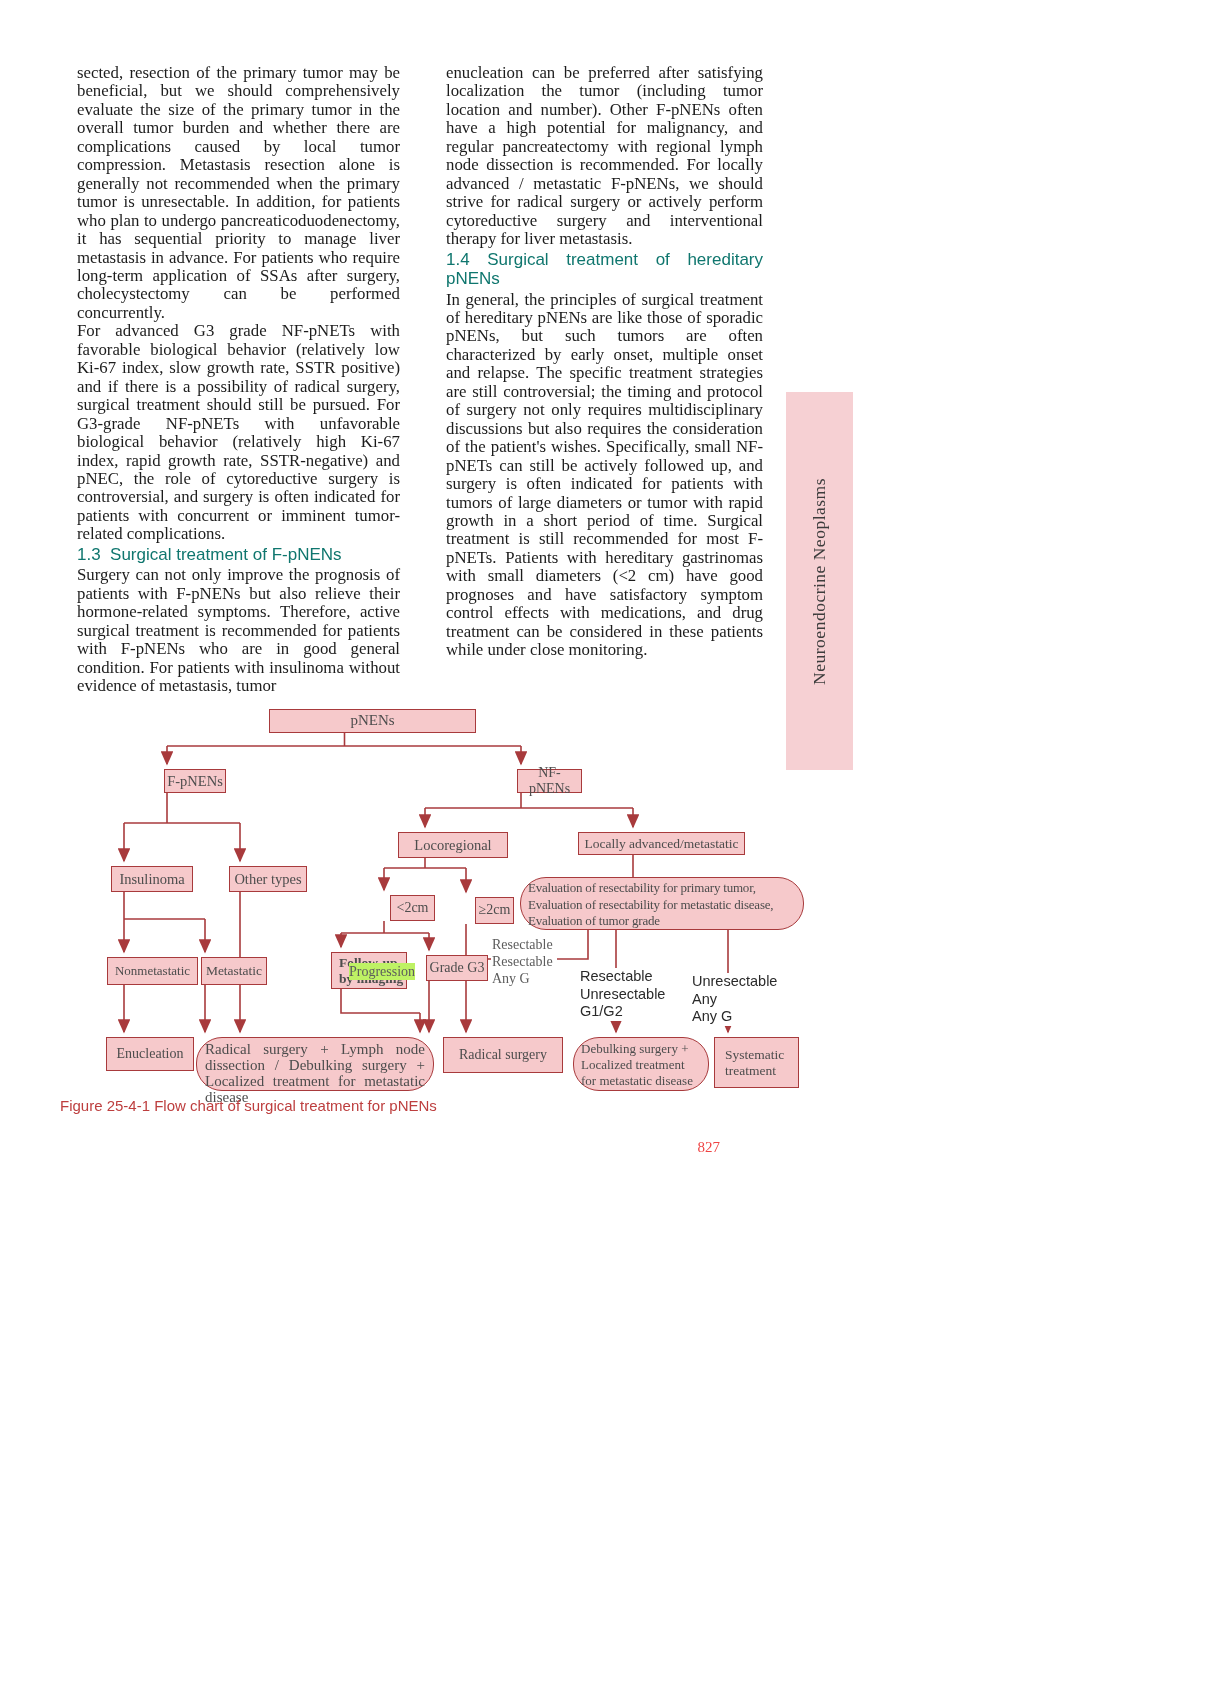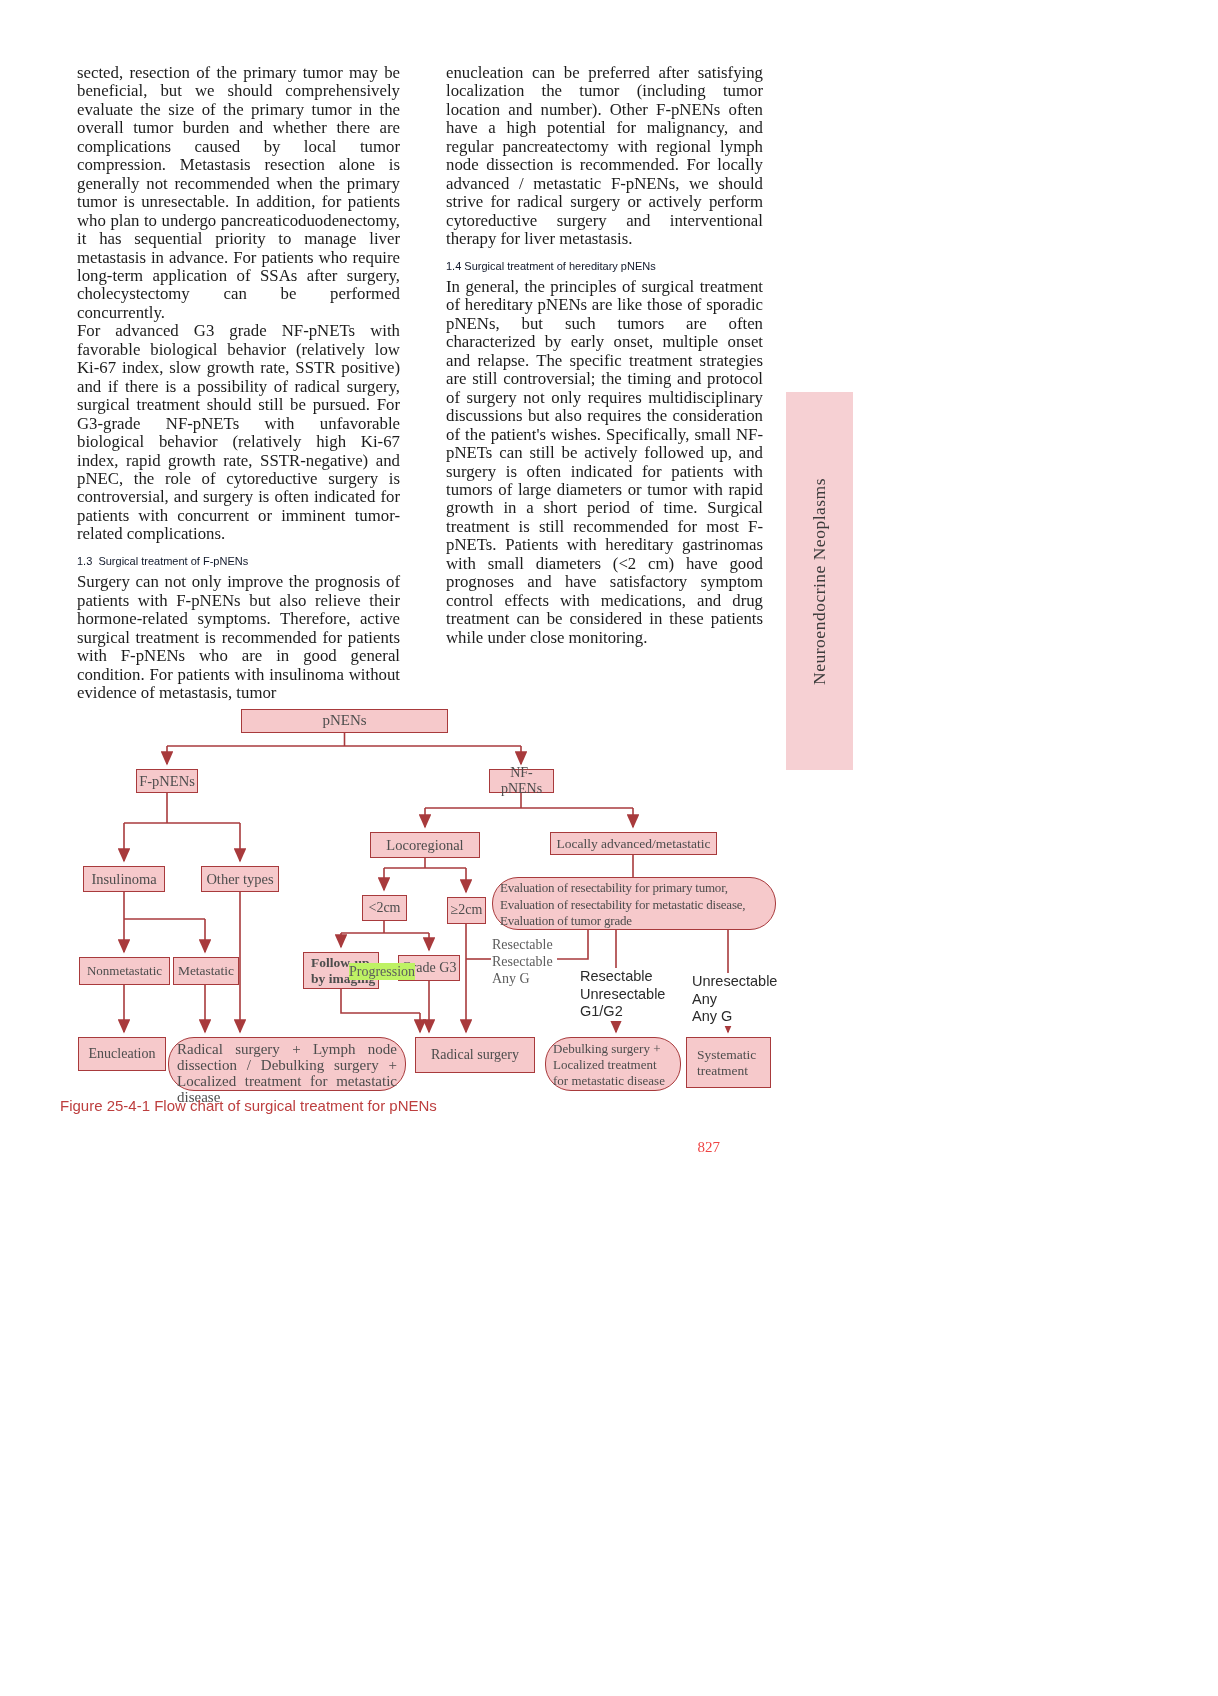--- a/index.html
+++ b/index.html
@@ -4,36 +4,36 @@
 <style>
   html,body{margin:0;padding:0;background:#ffffff;}
   .page{position:relative;width:1218px;height:1696px;background:#fff;overflow:hidden;
         font-family:"Liberation Serif",serif;color:#1c1c1c;}
 
   
   .col{position:absolute;top:64px;text-align:justify;font-size:16.8px;line-height:18.45px;}
   .col p{margin:0;}
   .col-left{left:77px;width:323px;}
   .col-right{left:446px;width:317px;}
-  .head{font-family:"Liberation Sans",sans-serif;font-weight:400;font-size:11px;
-        line-height:19.5px;margin:8px 0 2px 0;color:#0f172a;}
+  .head{font-family:"Liberation Sans",sans-serif;font-weight:400;font-size:17px;
+        line-height:19.5px;margin:1px 0 2px 0;color:#0f766e;}
   .head-13{white-space:pre-wrap;}
   .head-14{text-align:justify;}
 
   
   .side-tab{position:absolute;left:786px;top:392px;width:67px;height:378px;background:#f6d0d3;
             display:flex;align-items:center;justify-content:center;}
   .side-tab span{writing-mode:vertical-rl;transform:rotate(180deg);font-size:17.5px;
                  letter-spacing:.5px;color:#3c3c3c;font-family:"Liberation Serif",serif;}
 
   
   .connectors{position:absolute;left:0;top:0;pointer-events:none;}
   .node{position:absolute;box-sizing:border-box;background:#f6c9cb;border:1.5px solid #a83a3c;
         color:#4d4d4d;display:flex;align-items:center;justify-content:center;text-align:center;
-        font-size:14.5px;line-height:1.15;white-space:pre-line;font-family:"Liberation Serif",serif;}
+        font-size:14.5px;line-height:1.15;white-space:pre-line;font-family:"Liberation Serif",serif;margin-left:28px;}
   .node-block{display:block;text-align:left;border-radius:26px;}
   .edge-label{position:absolute;white-space:pre-line;}
   .el-serif{font-family:"Liberation Serif",serif;color:#5d5d5d;font-size:14px;line-height:17px;}
   .el-sans{font-family:"Liberation Sans",sans-serif;color:#2a2a2a;font-size:14.5px;
            line-height:17.5px;background:#fff;padding:0 2px;}
 
   .caption{position:absolute;left:60px;top:1097px;width:700px;text-align:left;
            font-family:"Liberation Sans",sans-serif;font-size:15px;color:#bd3e3e;}
   .page-number{position:absolute;left:660px;top:1139px;width:60px;text-align:right;
                font-size:15px;color:#ef4444;}

